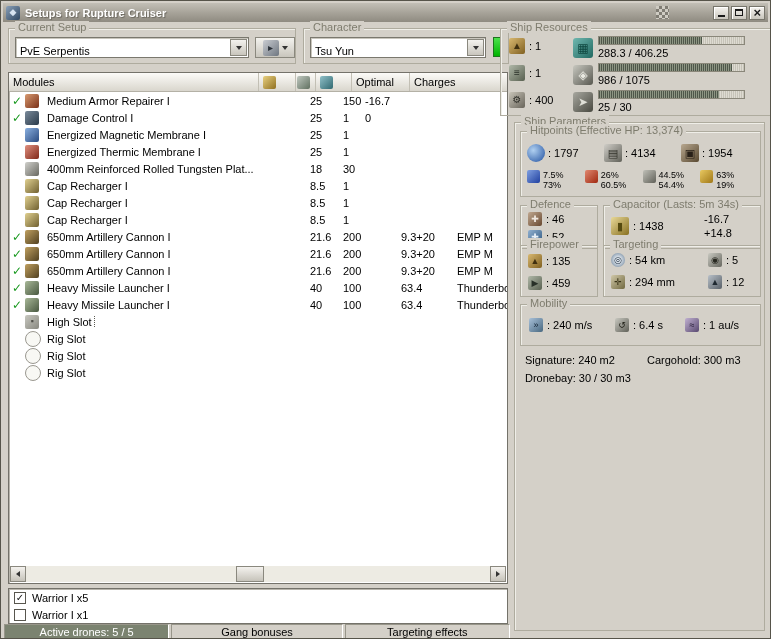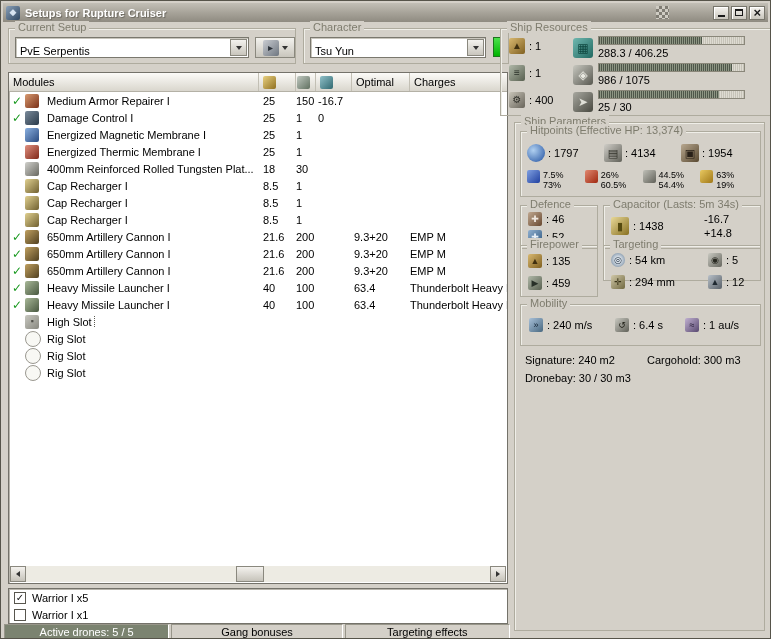--- a/index.html
+++ b/index.html
@@ -53,21 +53,21 @@
 
   
   .lv{position:absolute;background:#fff;border:1px solid #74726a;box-shadow:inset 1px 1px 0 #b8b5ac;box-sizing:border-box;}
   .lvh{display:flex;height:18px;background:linear-gradient(180deg,#fcfbf8,#d9d6cd);border-bottom:1px solid #b4b1a6;}
   .hcell{border-right:1px solid #c2bfb4;display:flex;align-items:center;padding:0 4px;box-sizing:border-box;}
   .w-name{width:250px;}.w-cpu{width:37px;}.w-pg{width:20px;padding:0 1px;}.w-cap{width:36px;}.w-opt{width:58px;}.w-chg{flex:1;border-right:none;}
   .lvrow{display:flex;height:17px;align-items:center;}
   .c-st{width:16px;display:flex;justify-content:center;}
   .c-ic{width:20px;display:flex;align-items:center;}
   .c-name{width:214px;overflow:hidden;white-space:nowrap;}
-  .c-cpu{width:37px;padding-left:4px;box-sizing:border-box;}
+  .c-cpu{width:37px;padding-left:4px;box-sizing:border-box;margin-left:47px;}
   .c-pg{width:20px;}
   .c-cap{width:36px;padding-left:2px;box-sizing:border-box;}
   .c-opt{width:58px;padding-left:2px;box-sizing:border-box;}
   .c-chg{flex:1;overflow:hidden;white-space:nowrap;}
   .nm{padding:0 2px;}
   .selected .nm{outline:1px dotted #5a5a52;}
 
   
   .hs{position:absolute;left:1px;right:1px;bottom:1px;height:16px;background:#edebe3;display:flex;}
   .hs-btn{width:16px;height:16px;background:linear-gradient(180deg,#f4f2ee,#c6c3ba);border:1px solid #8a887e;
@@ -576,21 +576,21 @@
       <div class="kv abs" style="left:7px;top:8px;">
           <span class="picon p14" style="background: linear-gradient(135deg, rgb(216, 184, 112), rgb(128, 96, 32)); color: rgb(64, 48, 16);">▲</span>
           <span>: 135</span>
         </div>
       <div class="kv abs" style="left:7px;top:30px;">
           <span class="picon p14" style="background: linear-gradient(135deg, rgb(176, 184, 168), rgb(88, 96, 80)); color: rgb(40, 48, 40);">▶</span>
           <span>: 459</span>
         </div>
     </div>
 
-    <div class="sub" style="left:88px;top:122px;width:158px;height:36px;">
+    <div class="sub" style="left:88px;top:122px;width:158px;height:52px;">
       <span class="gb-label">Targeting</span>
       <div class="kv abs" style="left:7px;top:7px;">
           <span class="picon p14" style="background: radial-gradient(circle, rgb(216, 224, 232) 30%, rgb(96, 120, 144)); border-radius: 50%; color: rgb(32, 48, 64);">◎</span>
           <span>: 54 km</span>
         </div>
       <div class="kv abs" style="left:104px;top:7px;">
           <span class="picon p14" style="background: linear-gradient(135deg, rgb(200, 200, 192), rgb(104, 104, 96)); color: rgb(40, 40, 32);">◉</span>
           <span>: 5</span>
         </div>
       <div class="kv abs" style="left:7px;top:29px;">

